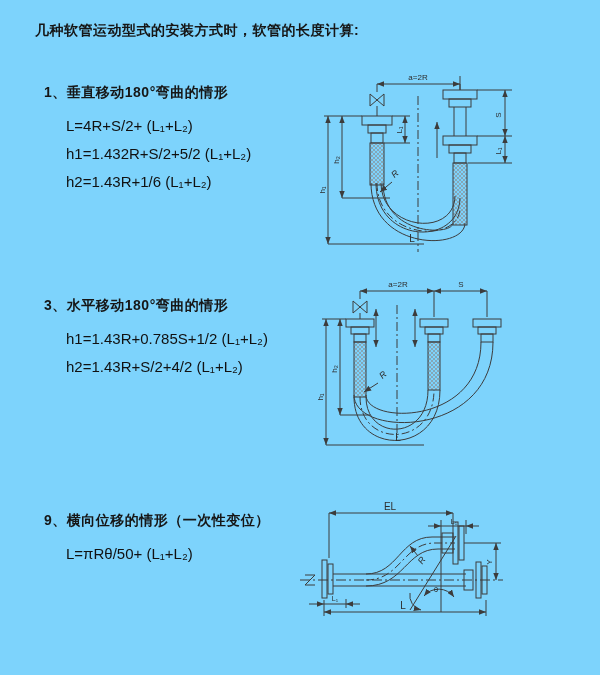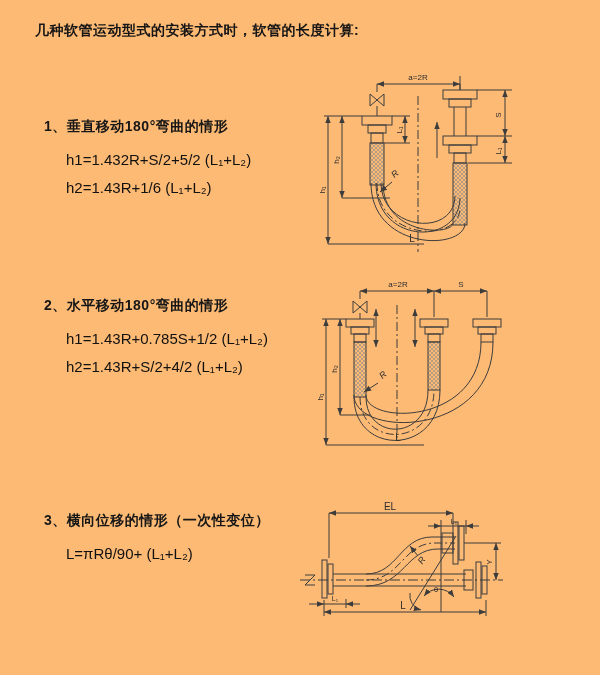--- a/index.html
+++ b/index.html
@@ -4,43 +4,44 @@
 <style>
   html,body{margin:0;padding:0;}
   body{
     width:600px;height:675px;
     background:#ffffff;
     font-family:"Liberation Sans","DejaVu Sans",sans-serif;
     color:#1b1b1b;
     position:relative;
     overflow:hidden;
   }
-  .page{position:absolute;inset:0;background:#fdba74;}
+  .page{position:absolute;inset:0;background:#7dd3fc;}
   .title{
     position:absolute;left:35px;top:22px;
     font-size:14px;font-weight:bold;letter-spacing:.5px;color:#161616;
   }
   .section-text{position:absolute;}
   .sec-heading{font-size:14px;font-weight:bold;color:#161616;letter-spacing:.5px;margin:0 0 10px 0;}
   .formula{font-size:15px;color:#111;margin:0 0 0 22px;line-height:28px;white-space:nowrap;}
   svg{position:absolute;overflow:visible;}
   svg text{font-family:"Liberation Sans","DejaVu Sans",sans-serif;fill:#2d2d2d;}
   .dimtxt{font-size:8px;}
   .biglbl{font-size:10px;}
   .rlbl{font-size:9px;font-style:italic;}
 </style>
 </head>
 <body>
 
 <div class="page">
 
   <div class="title">几种软管运动型式的安装方式时，软管的长度计算:</div>
 
-  <div class="section-text" style="left:44px;top:118px;">
+  <div class="section-text" style="left:44px;top:84px;">
     <p class="sec-heading">1、垂直移动180°弯曲的情形</p>
+    <p class="formula">L=4R+S/2+ (L₁+L₂)</p>
     <p class="formula">h1=1.432R+S/2+5/2 (L₁+L₂)</p>
     <p class="formula">h2=1.43R+1/6 (L₁+L₂)</p>
   </div>
 
   <svg style="left:312px;top:68px;" width="280" height="198" viewBox="0 0 280 198">
     <defs>
       <marker id="ar1" viewBox="0 0 10 7" refX="9" refY="3.5" markerWidth="8" markerHeight="6" orient="auto-start-reverse">
         <path d="M0,0 L9,3.5 L0,7 z" fill="#3c3c3c"></path>
       </marker>
       <pattern id="hb1" width="4" height="4" patternUnits="userSpaceOnUse">
@@ -120,21 +121,21 @@
     <text class="dimtxt" transform="translate(189,47) rotate(-90)" text-anchor="middle">S</text>
     <text class="dimtxt" transform="translate(189,83) rotate(-90)" text-anchor="middle">L₁</text>
     <text class="dimtxt" transform="translate(90,62) rotate(-90)" text-anchor="middle">L₁</text>
     <text class="dimtxt" transform="translate(27,92) rotate(-90)" text-anchor="middle">h₂</text>
     <text class="dimtxt" transform="translate(13,122) rotate(-90)" text-anchor="middle">h₁</text>
     <text class="rlbl" transform="translate(85,108) rotate(-42)" text-anchor="middle">R</text>
     <text class="biglbl" x="100" y="174" text-anchor="middle">L</text>
   </svg>
 
   <div class="section-text" style="left:44px;top:297px;">
-    <p class="sec-heading">2、水平移动180°弯曲的情形</p>
+    <p class="sec-heading">3、水平移动180°弯曲的情形</p>
     <p class="formula">h1=1.43R+0.785S+1/2 (L₁+L₂)</p>
     <p class="formula">h2=1.43R+S/2+4/2 (L₁+L₂)</p>
   </div>
 
   <svg style="left:312px;top:277px;" width="280" height="185" viewBox="0 0 280 185">
     <defs>
       <marker id="ar2" viewBox="0 0 10 7" refX="9" refY="3.5" markerWidth="8" markerHeight="6" orient="auto-start-reverse">
         <path d="M0,0 L9,3.5 L0,7 z" fill="#3c3c3c"></path>
       </marker>
       <pattern id="hb2" width="4" height="4" patternUnits="userSpaceOnUse">
@@ -205,22 +206,22 @@
     </g>
     <text class="dimtxt" x="86" y="10" text-anchor="middle">a=2R</text>
     <text class="dimtxt" x="149" y="10" text-anchor="middle">S</text>
     <text class="dimtxt" transform="translate(25,92) rotate(-90)" text-anchor="middle">h₂</text>
     <text class="dimtxt" transform="translate(11,120) rotate(-90)" text-anchor="middle">h₁</text>
     <text class="rlbl" transform="translate(73,100) rotate(-42)" text-anchor="middle">R</text>
     <text class="biglbl" x="86" y="164" text-anchor="middle">L</text>
   </svg>
 
   <div class="section-text" style="left:44px;top:512px;">
-    <p class="sec-heading">3、横向位移的情形（一次性变位）</p>
-    <p class="formula">L=πRθ/90+ (L₁+L₂)</p>
+    <p class="sec-heading">9、横向位移的情形（一次性变位）</p>
+    <p class="formula">L=πRθ/50+ (L₁+L₂)</p>
   </div>
 
   <svg style="left:298px;top:500px;" width="300" height="150" viewBox="0 0 300 150">
     <defs>
       <marker id="ar3" viewBox="0 0 10 7" refX="9" refY="3.5" markerWidth="8" markerHeight="6" orient="auto-start-reverse">
         <path d="M0,0 L9,3.5 L0,7 z" fill="#3c3c3c"></path>
       </marker>
     </defs>
     <g stroke="#3c3c3c" stroke-width="1" fill="none">
 

